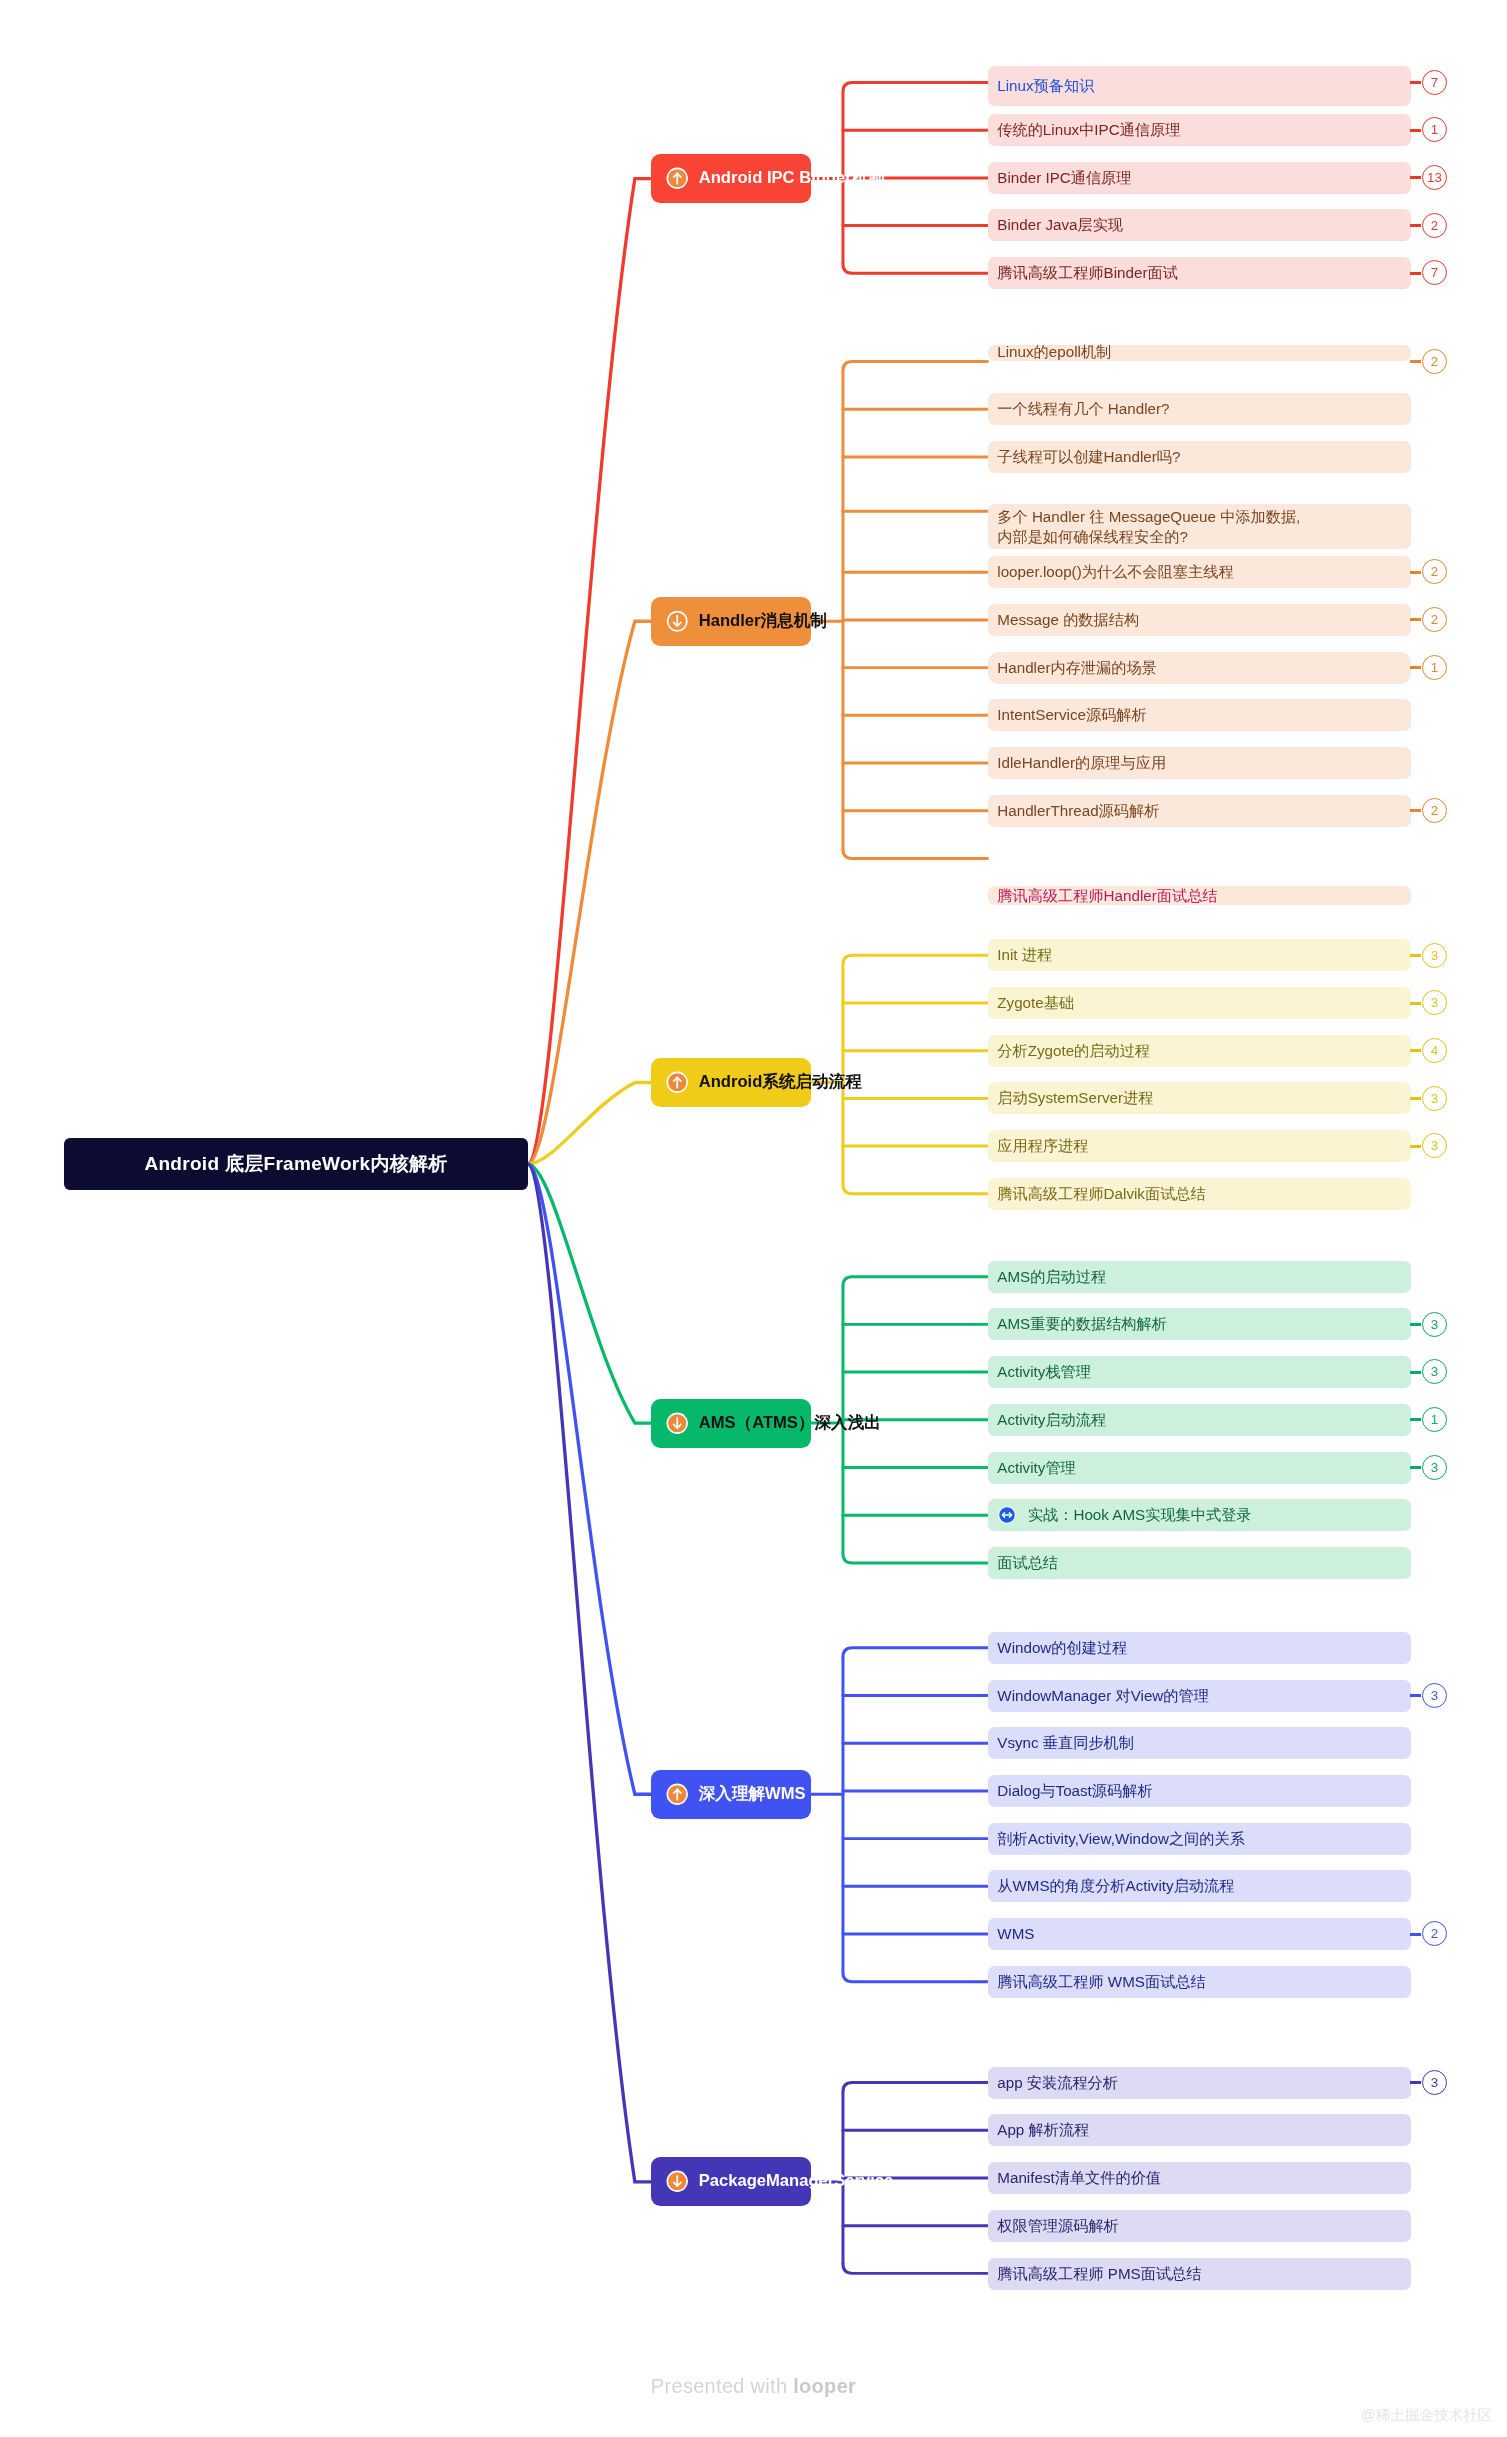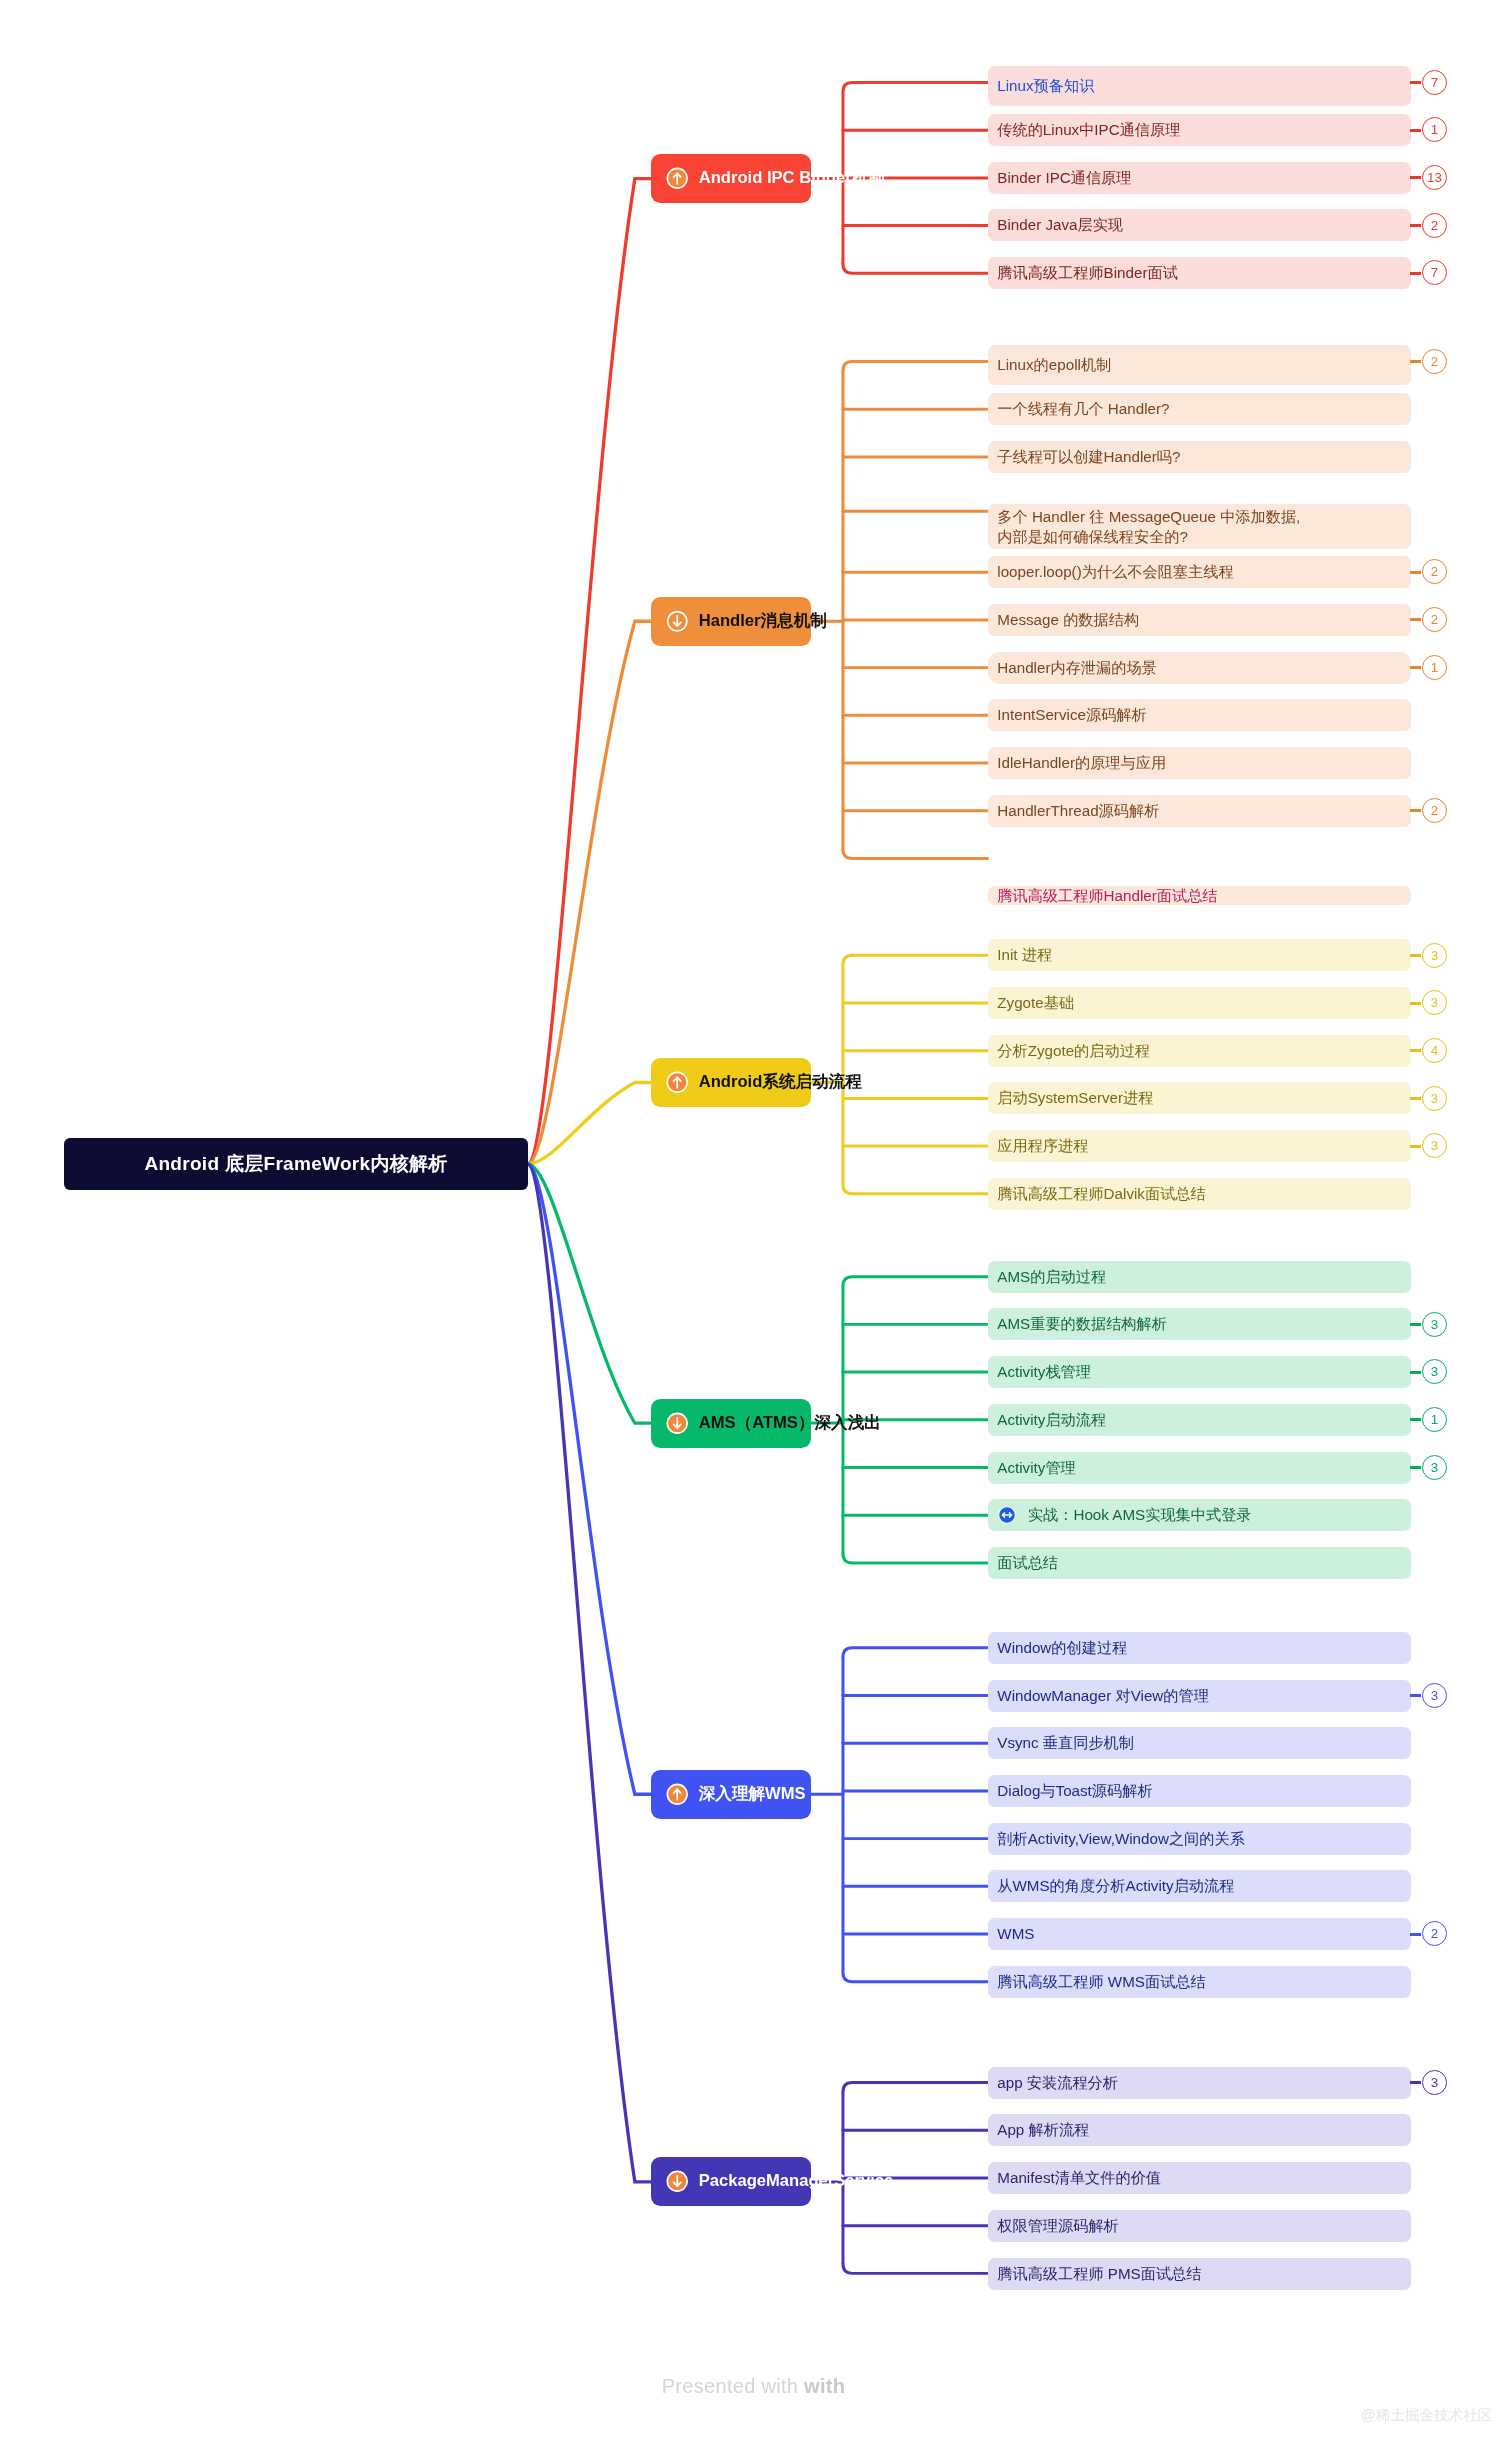--- a/index.html
+++ b/index.html
@@ -225,21 +225,21 @@
       </div>
       <div class="branch-node" style="left: 651px; top: 597px; width: 160px; background: rgb(239, 143, 60); color: rgb(17, 17, 17);">
         <span class="b-icon">
           <svg viewBox="0 0 34 34">
             <circle cx="17" cy="17" r="14.5" fill="none" stroke="#ffffff" stroke-width="2.6"></circle>
             <path d="M17 9 L17 23 M17 24.5 L11.6 18.6 M17 24.5 L22.4 18.6" fill="none" stroke="#ffffff" stroke-width="2.6" stroke-linecap="round" stroke-linejoin="round"></path>
           </svg>
         </span>
         <span class="b-label">Handler消息机制</span>
       </div>
-      <div class="leaf" style="top: 345px; height: 40px; background: rgb(251, 232, 218); color: rgb(122, 69, 32);">
+      <div class="leaf" style="top: 345px; height: 16px; background: rgb(251, 232, 218); color: rgb(122, 69, 32); align-items: flex-end;">
         <span class="leaf-text">Linux的epoll机制</span>
       </div>
       <div class="badge-stub" style="left: 1410px; top: 360px; background: rgb(226, 133, 47);"></div>
       <div class="badge" style="left: 1422px; top: 349px; color: rgb(226, 133, 47);">
         <span>2</span>
       </div>
       <div class="leaf" style="top: 393px; height: 32px; background: rgb(251, 232, 218); color: rgb(122, 69, 32);">
         <span class="leaf-text">一个线程有几个 Handler?</span>
       </div>
       <div class="leaf" style="top: 441px; height: 32px; background: rgb(251, 232, 218); color: rgb(122, 69, 32);">
@@ -449,18 +449,18 @@
       </div>
       <div class="leaf" style="top: 2210px; height: 32px; background: rgb(220, 219, 243); color: rgb(43, 36, 112);">
         <span class="leaf-text">权限管理源码解析</span>
       </div>
       <div class="leaf" style="top: 2258px; height: 32px; background: rgb(220, 219, 243); color: rgb(43, 36, 112);">
         <span class="leaf-text">腾讯高级工程师 PMS面试总结</span>
       </div>
     </div>
 
   <div class="footer">
-    <span>Presented with </span><b>with</b>
+    <span>Presented with </span><b>looper</b>
   </div>
   <div class="watermark">@稀土掘金技术社区</div>
 
 </div>
 
 
 </body></html>

